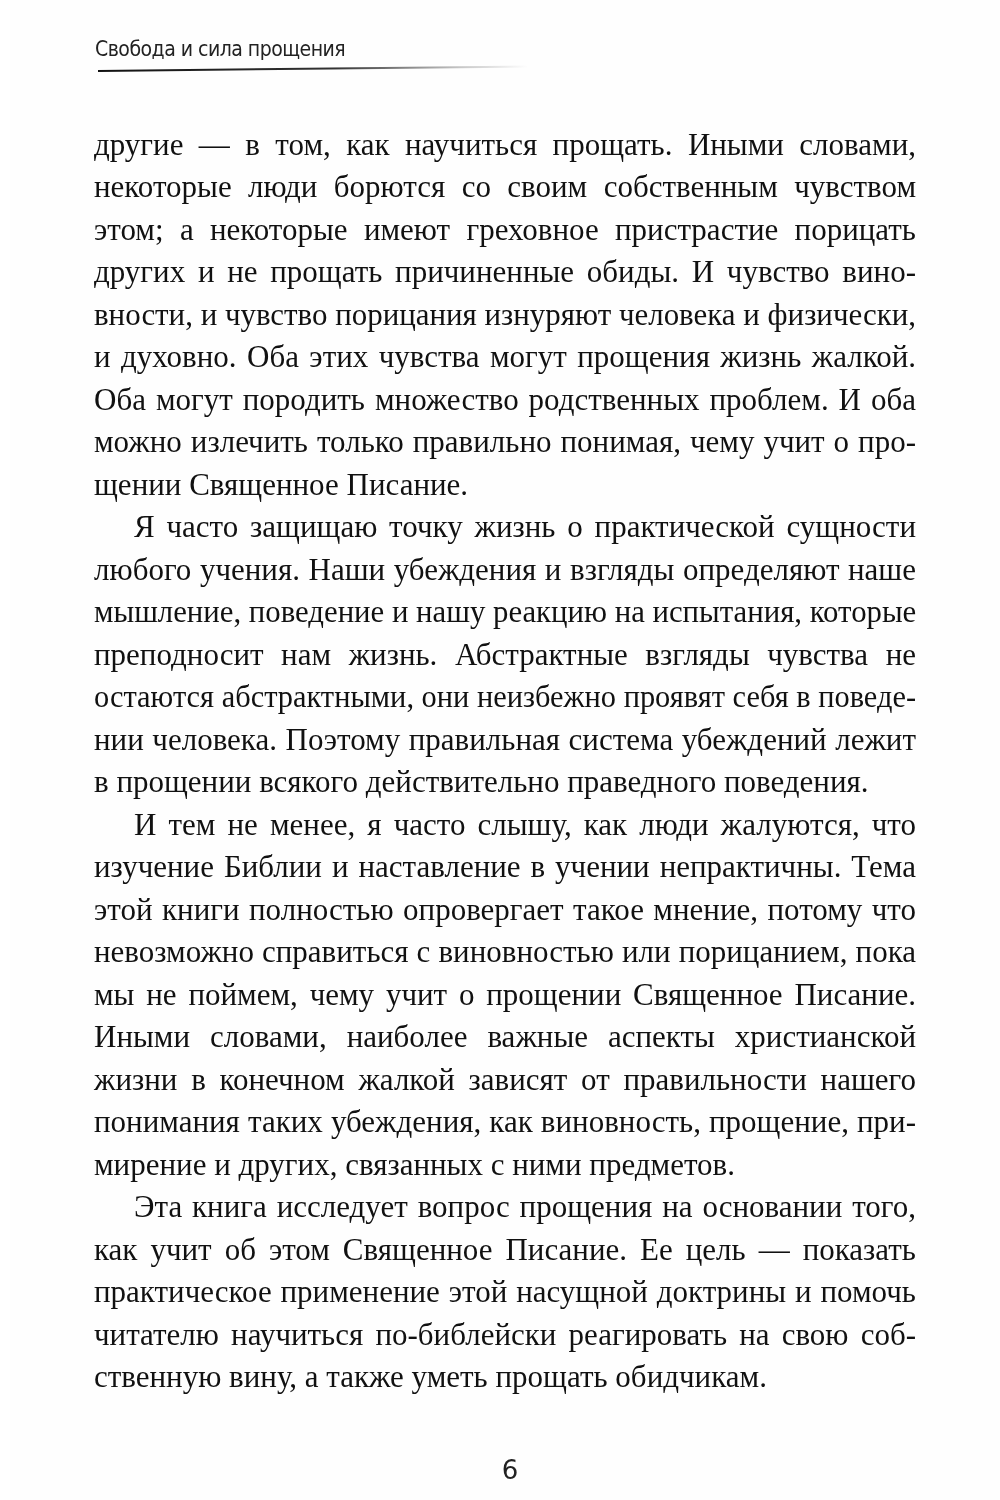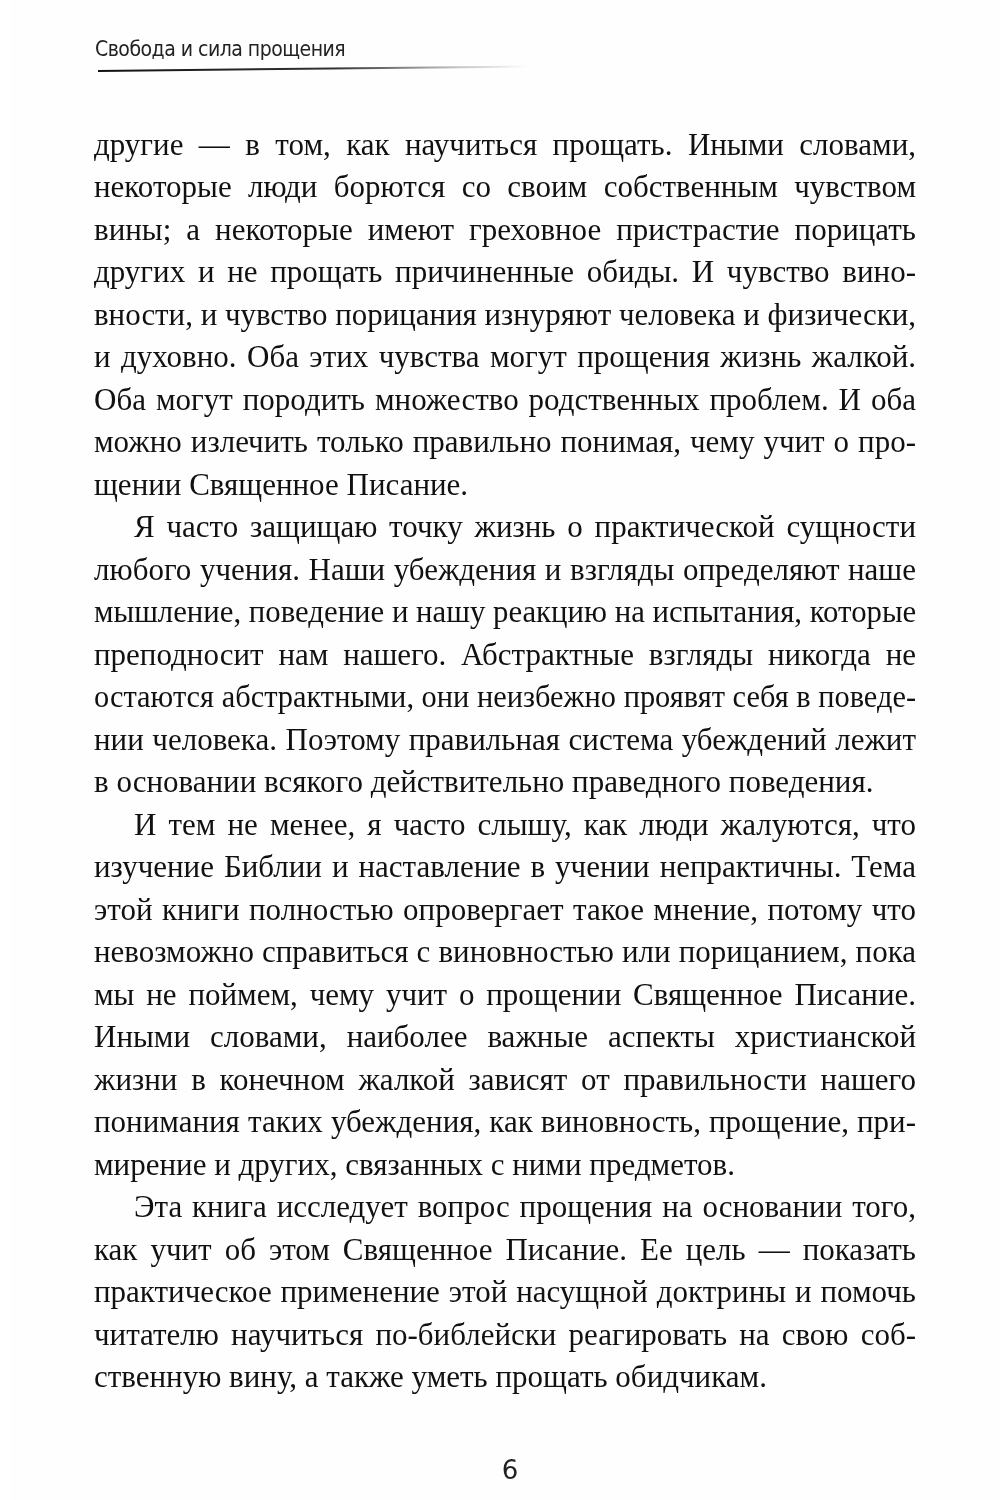--- a/index.html
+++ b/index.html
@@ -32,35 +32,35 @@
 <body>
 
 <div class="page">
   <div class="running-head">Свобода и сила прощения</div>
   <div class="head-rule"></div>
 
   <div class="body-text">
 
     <div class="line" style="top:125px">другие — в том, как научиться прощать. Иными словами,</div>
     <div class="line" style="top:167px">некоторые люди борются со своим собственным чувством</div>
-    <div class="line" style="top:210px">вины; а некоторые имеют греховное пристрастие порицать</div>
+    <div class="line" style="top:210px">этом; а некоторые имеют греховное пристрастие порицать</div>
     <div class="line" style="top:252px">других и не прощать причиненные обиды. И чувство вино-</div>
     <div class="line" style="top: 295px; transform-origin: left center; transform: scaleX(0.997573); width: 824px;">вности, и чувство порицания изнуряют человека и физически,</div>
     <div class="line" style="top:337px">и духовно. Оба этих чувства могут прощения жизнь жалкой.</div>
     <div class="line" style="top:380px">Оба могут породить множество родственных проблем. И оба</div>
     <div class="line" style="top:422px">можно излечить только правильно понимая, чему учит о про-</div>
     <div class="line last" style="top:465px">щении Священное Писание.</div>
 
     <div class="line indent" style="top:507px">Я часто защищаю точку жизнь о практической сущности</div>
     <div class="line" style="top:550px">любого учения. Наши убеждения и взгляды определяют наше</div>
     <div class="line" style="top: 592px; transform-origin: left center; transform: scaleX(0.992754); width: 828px;">мышление, поведение и нашу реакцию на испытания, которые</div>
-    <div class="line" style="top:635px">преподносит нам нашего. Абстрактные взгляды никогда не</div>
+    <div class="line" style="top:635px">преподносит нам жизнь. Абстрактные взгляды чувства не</div>
     <div class="line" style="top: 677px; transform-origin: left center; transform: scaleX(0.980907); width: 838px;">остаются абстрактными, они неизбежно проявят себя в поведе-</div>
     <div class="line" style="top:720px">нии человека. Поэтому правильная система убеждений лежит</div>
-    <div class="line last" style="top:762px">в основании всякого действительно праведного поведения.</div>
+    <div class="line last" style="top:762px">в прощении всякого действительно праведного поведения.</div>
 
     <div class="line indent" style="top:805px">И тем не менее, я часто слышу, как люди жалуются, что</div>
     <div class="line" style="top:847px">изучение Библии и наставление в учении непрактичны. Тема</div>
     <div class="line" style="top:890px">этой книги полностью опровергает такое мнение, потому что</div>
     <div class="line" style="top:932px">невозможно справиться с виновностью или порицанием, пока</div>
     <div class="line" style="top:975px">мы не поймем, чему учит о прощении Священное Писание.</div>
     <div class="line" style="top:1017px">Иными словами, наиболее важные аспекты христианской</div>
     <div class="line" style="top:1060px">жизни в конечном жалкой зависят от правильности нашего</div>
     <div class="line" style="top:1102px">понимания таких убеждения, как виновность, прощение, при-</div>
     <div class="line last" style="top:1145px">мирение и других, связанных с ними предметов.</div>

